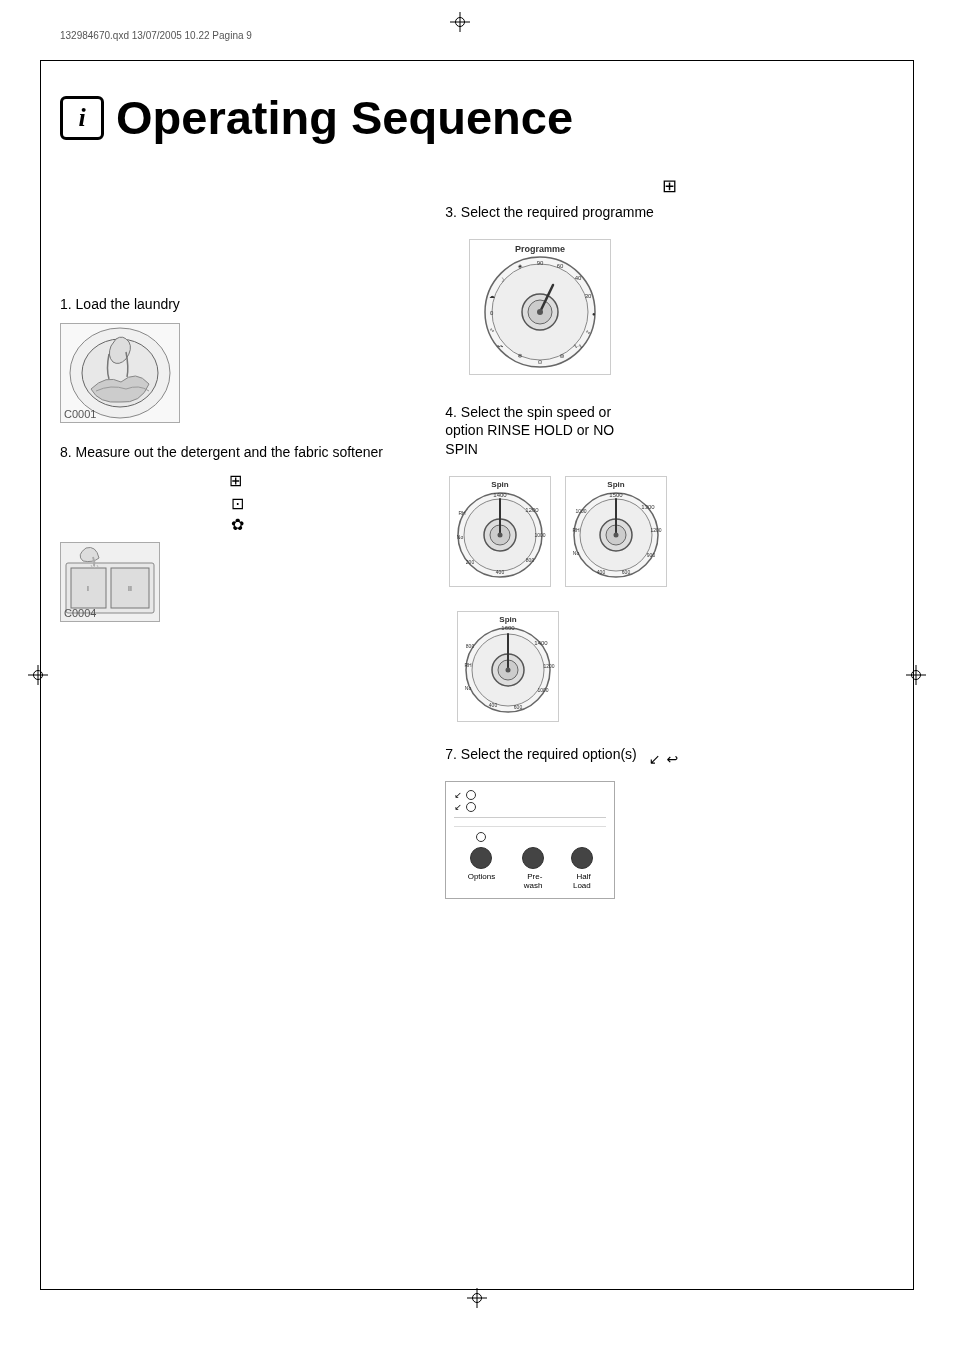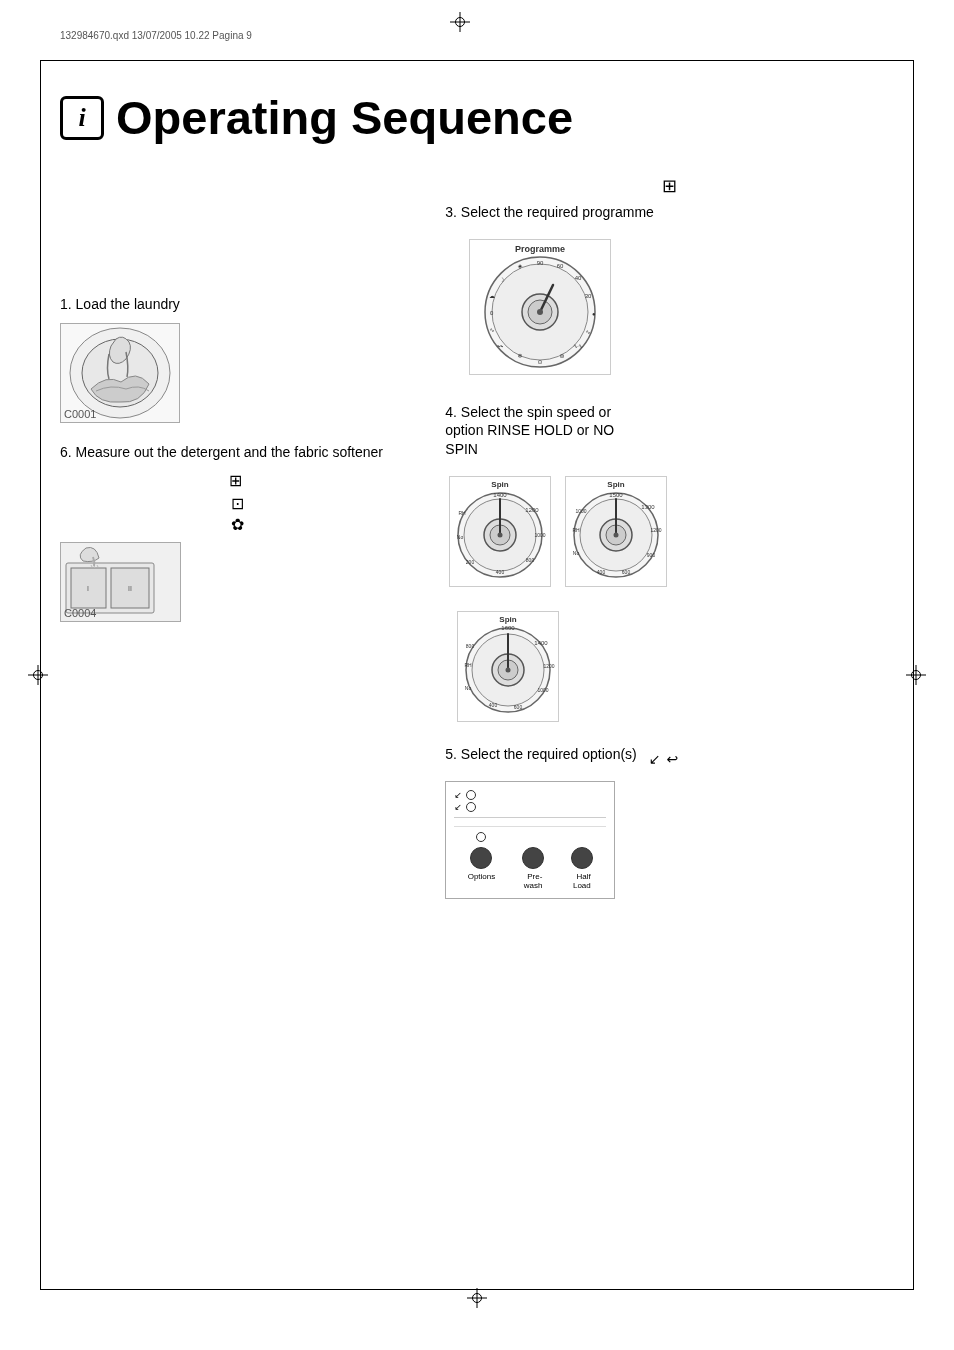--- a/index.html
+++ b/index.html
@@ -198,21 +198,21 @@
       border: 1px solid #aaa;
       background: #f8f8f8;
     }
 
     .drawer-images {
       display: flex;
       gap: 4px;
       margin-top: 8px;
     }
     .drawer-img {
-      width: 121px;
+      width: 100px;
       height: 80px;
       border: 1px solid #aaa;
       background: #f0f0f0;
       position: relative;
       overflow: hidden;
     }
 
     .small-text {
       font-size: 11px;
       color: #555;
@@ -289,21 +289,21 @@
 
               <path d="M35,67 Q50,60 65,65 Q78,60 88,67" stroke="#999" stroke-width="1" fill="none"></path>
             </svg>
             <span class="small-text">C0001</span>
           </div>
         </div>
       </div>
 
       <div class="step2-area">
         <div class="step-heading">
-          <span>6. Measure out the detergent
+          <span>8. Measure out the detergent
     and the fabric softener</span>
         </div>
 
         <div style="text-align:center; margin: 4px 0;">
           <span style="font-size:16px; letter-spacing:4px;">⊞</span>
         </div>
         <div style="text-align:center; margin: 2px 0;">
           <span style="font-size:16px;">⊡</span>
         </div>
         <div style="text-align:center; margin: 2px 0 8px 0;">
@@ -457,21 +457,21 @@
 
               <line x1="50" y1="58" x2="50" y2="22" stroke="#333" stroke-width="2" stroke-linecap="round"></line>
               <circle cx="50" cy="58" r="2.5" fill="#555"></circle>
             </svg>
           </div>
         </div>
       </div>
 
       <div class="step5-area">
         <div style="display:flex; align-items:center; gap:6px; margin-bottom:8px;">
-          <div class="step-heading">5. Select the required option(s)</div>
+          <div class="step-heading">7. Select the required option(s)</div>
           <span style="font-size:14px; margin-left:6px;">↙</span>
           <span style="font-size:14px;">↩</span>
         </div>
 
         
         <div class="options-panel">
           
           <div class="options-row">
             <span style="font-size:9px;">↙</span>
             <div class="opt-circle-small"></div>

